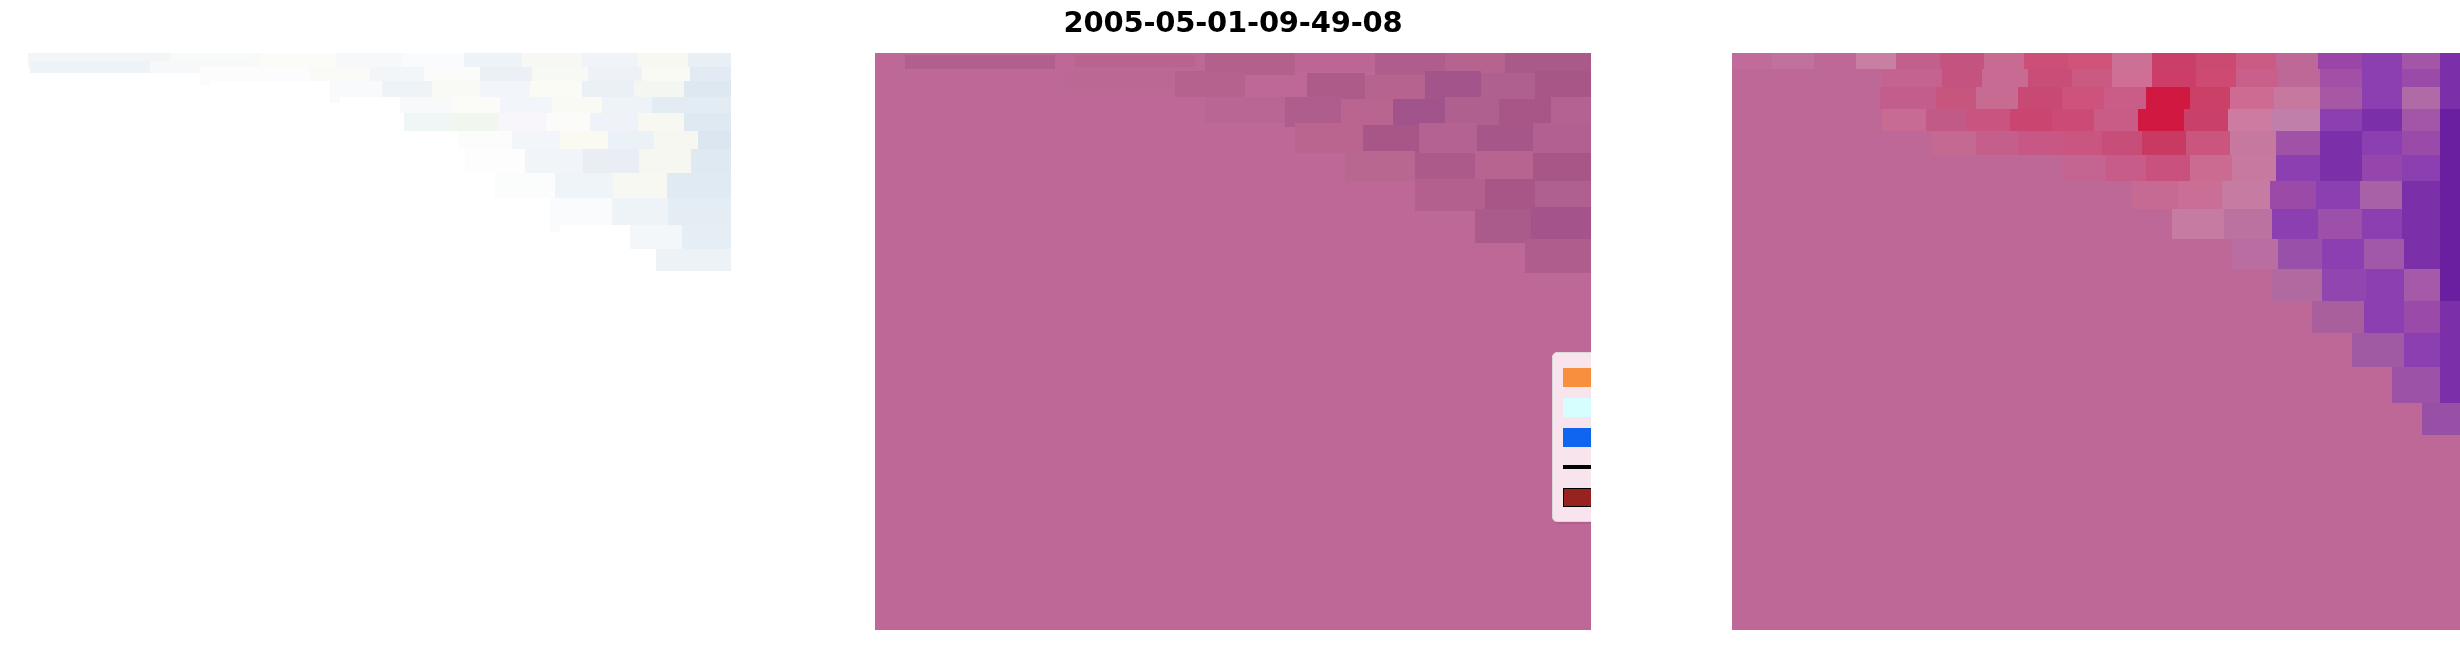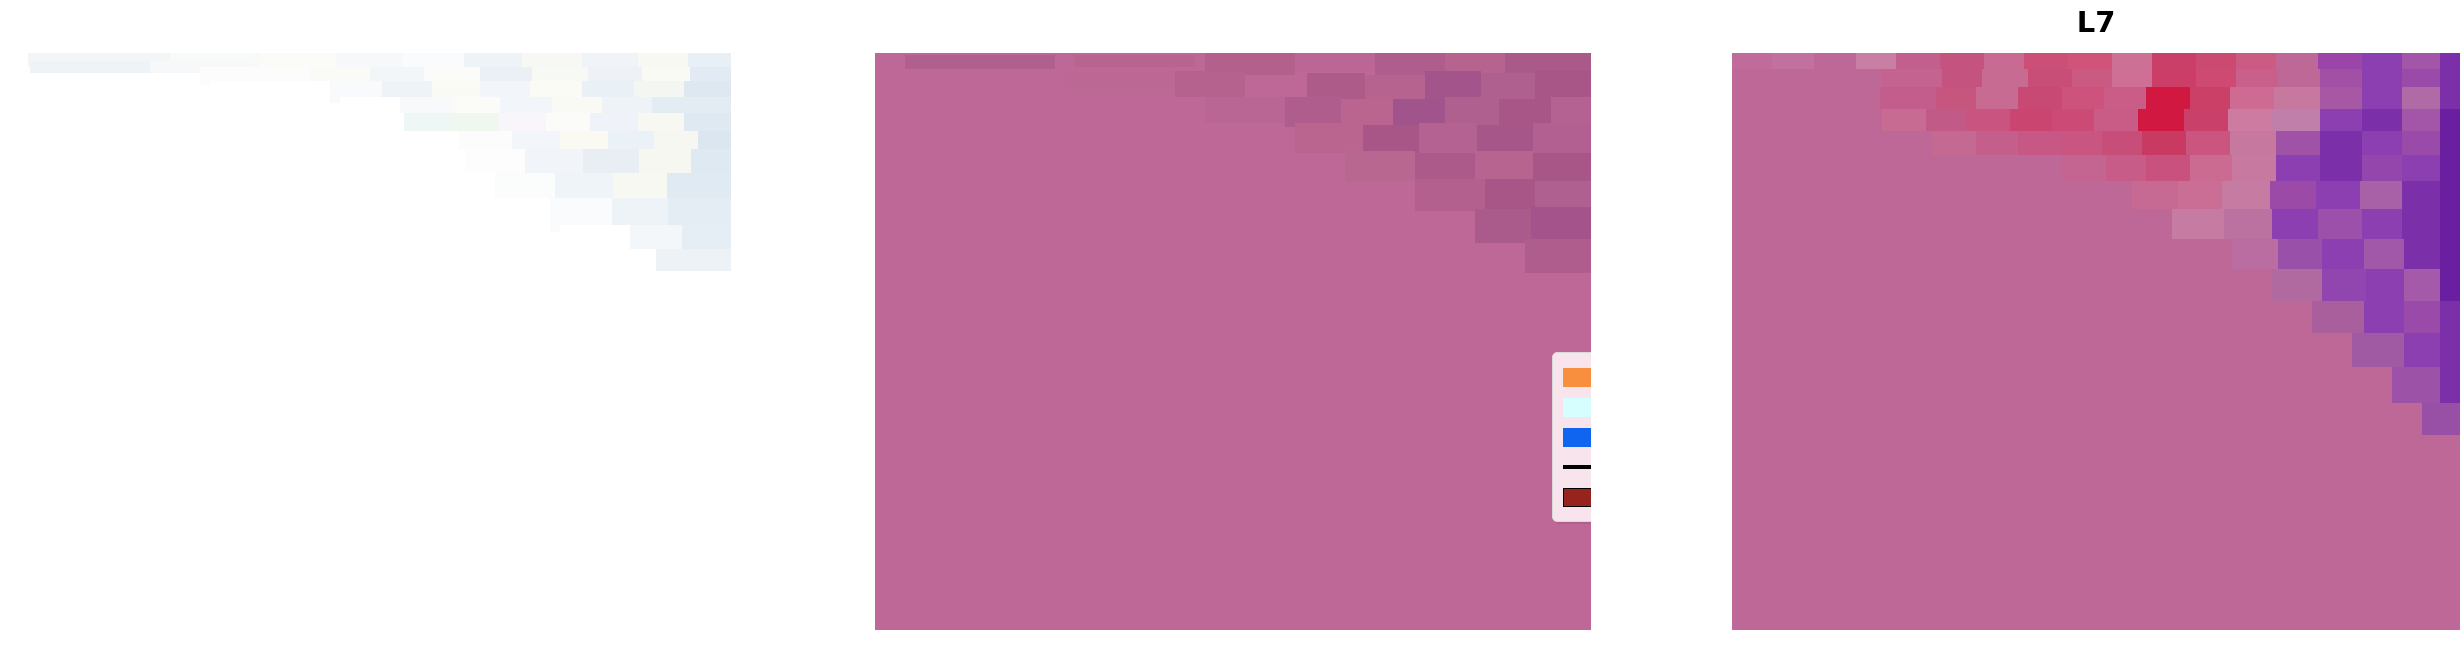--- a/index.html
+++ b/index.html
@@ -199,20 +199,21 @@
         <div class="px" style="left:630px; top:172px; width:52px;  height:30px; background:#f3f7fa;"></div>
         <div class="px" style="left:682px; top:172px; width:49px;  height:30px; background:#e6eef5;"></div>
 
         <div class="px" style="left:600px; top:196px; width:56px;  height:22px; background:#ffffff;"></div>
         <div class="px" style="left:656px; top:196px; width:75px;  height:22px; background:#edf2f7;"></div>
       </div>
     </div>
   </div>
 
   <div class="panel" style="left:875px; width:716px;">
+    <div class="panel-title">2005-05-01-09-49-08</div>
     <div class="panel-image">
       <div class="mauve-base" style="background:#bd6897;">
 
         <div class="px" style="left:30px;  top:2px;   width:150px; height:14px; background:#b05f8f;"></div>
         <div class="px" style="left:200px; top:2px;   width:120px; height:12px; background:#b8648f;"></div>
         <div class="px" style="left:330px; top:0px;   width:90px;  height:22px; background:#b3608c;"></div>
         <div class="px" style="left:420px; top:0px;   width:80px;  height:18px; background:#bb6695;"></div>
         <div class="px" style="left:500px; top:0px;   width:70px;  height:26px; background:#ae5d8c;"></div>
         <div class="px" style="left:570px; top:0px;   width:60px;  height:20px; background:#b7638f;"></div>
         <div class="px" style="left:630px; top:0px;   width:86px;  height:30px; background:#a95a88;"></div>
@@ -284,21 +285,20 @@
           <span class="legend-swatch-wrap">
             <span class="legend-swatch outlined" style="background:#97231f;"></span>
           </span>
 
         </div>
       </div>
     </div>
   </div>
 
   <div class="panel" style="left:1732px; width:728px;">
-    <div class="panel-title">L7</div>
     <div class="panel-image">
       <div class="mauve-base" style="background:#bd6897;">
 
         <div class="px" style="left:0px;   top:0px;   width:40px;  height:16px; background:#c06b99;"></div>
         <div class="px" style="left:40px;  top:0px;   width:42px;  height:16px; background:#c1719e;"></div>
         <div class="px" style="left:82px;  top:0px;   width:42px;  height:16px; background:#bd6897;"></div>
         <div class="px" style="left:124px; top:0px;   width:40px;  height:16px; background:#c97ea3;"></div>
         <div class="px" style="left:164px; top:0px;   width:44px;  height:16px; background:#c25f8c;"></div>
         <div class="px" style="left:208px; top:0px;   width:44px;  height:16px; background:#c4547f;"></div>
         <div class="px" style="left:252px; top:0px;   width:40px;  height:16px; background:#c96a92;"></div>

